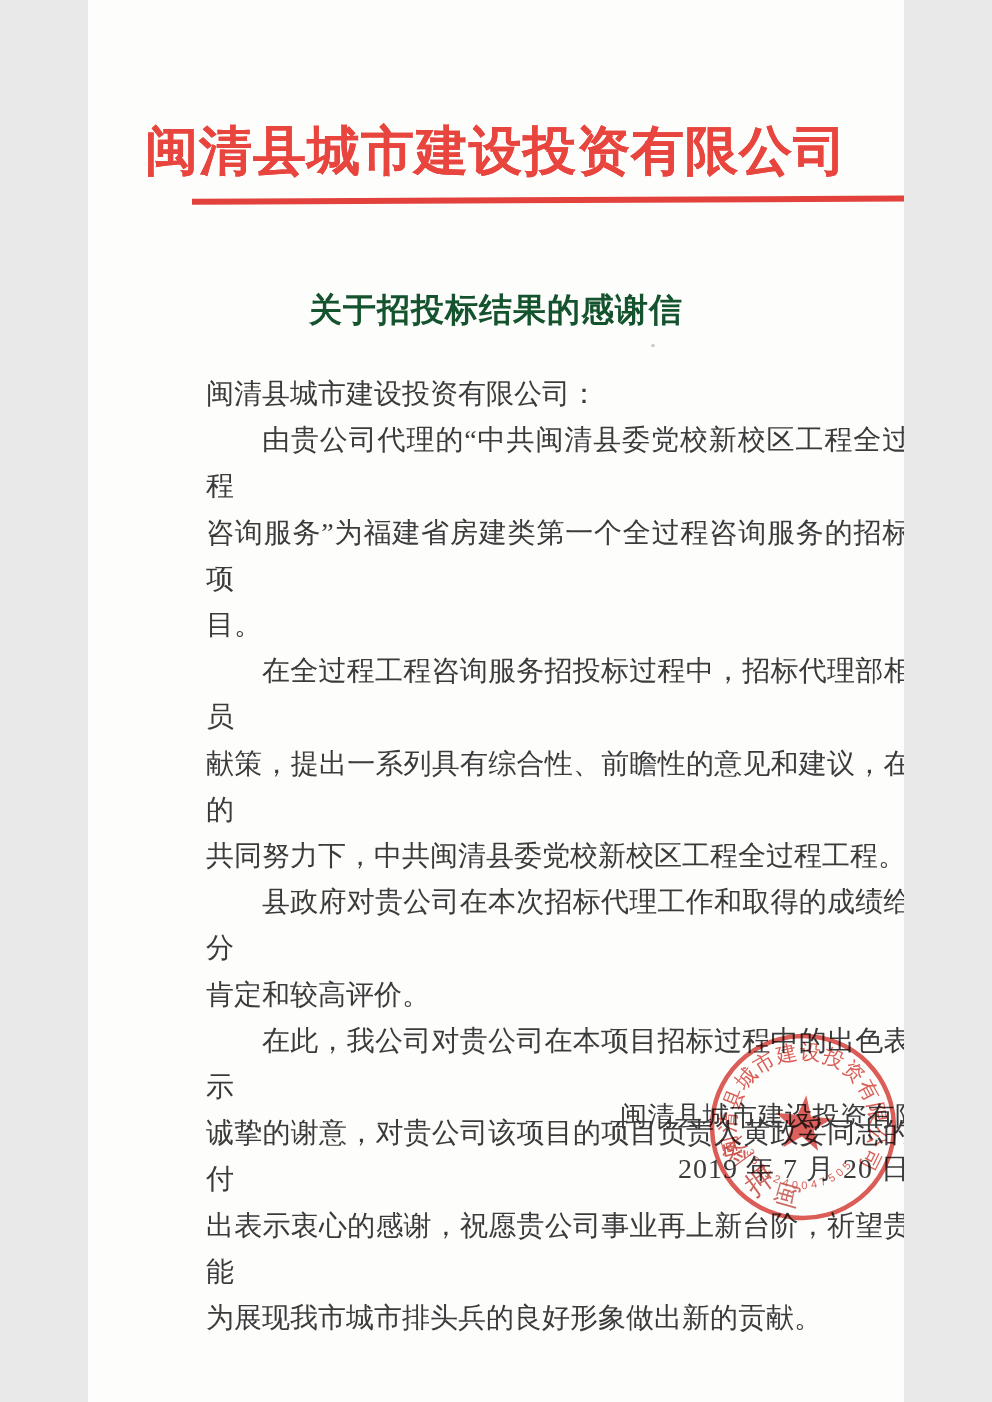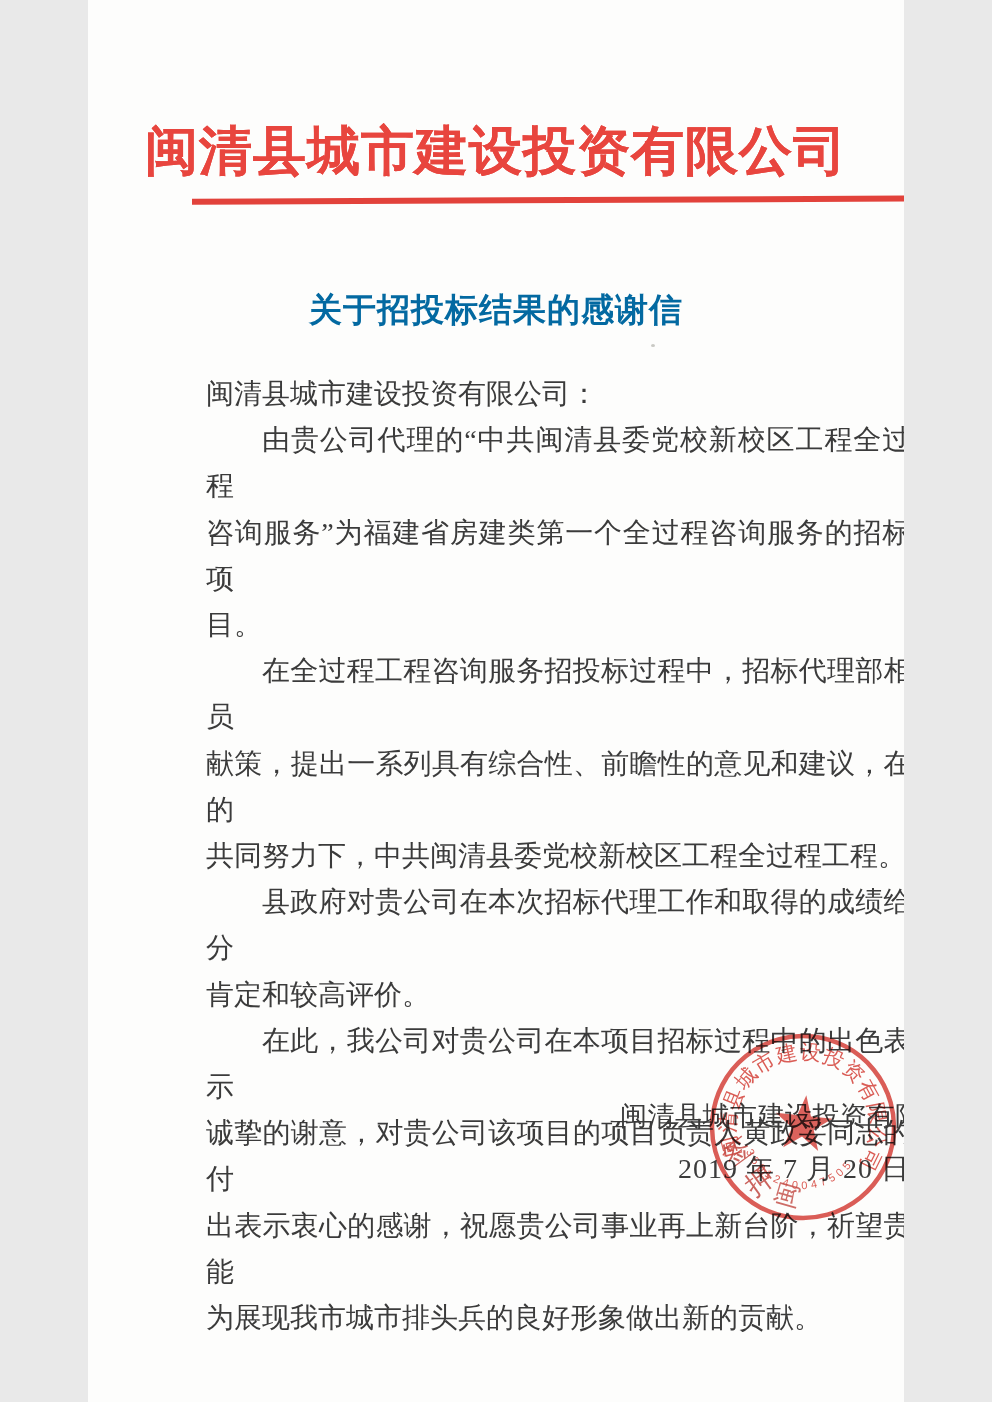--- a/index.html
+++ b/index.html
@@ -42,21 +42,21 @@
   
   .doc-title{
     position:absolute;
     left:0; top:288px;
     width:100%;
     text-align:center;
     font-family:"Liberation Sans", sans-serif;
     font-weight:600;
     font-size:33px;
     letter-spacing:1px;
-    color:#0369a1;
+    color:#14532d;
   }
   
   .body-text{
     position:absolute;
     left:118px; top:371px;
     width:762px;
     font-size:28px;
     line-height:46.2px;
     color:#3b3b3b;
     font-family:"Liberation Serif", serif;

